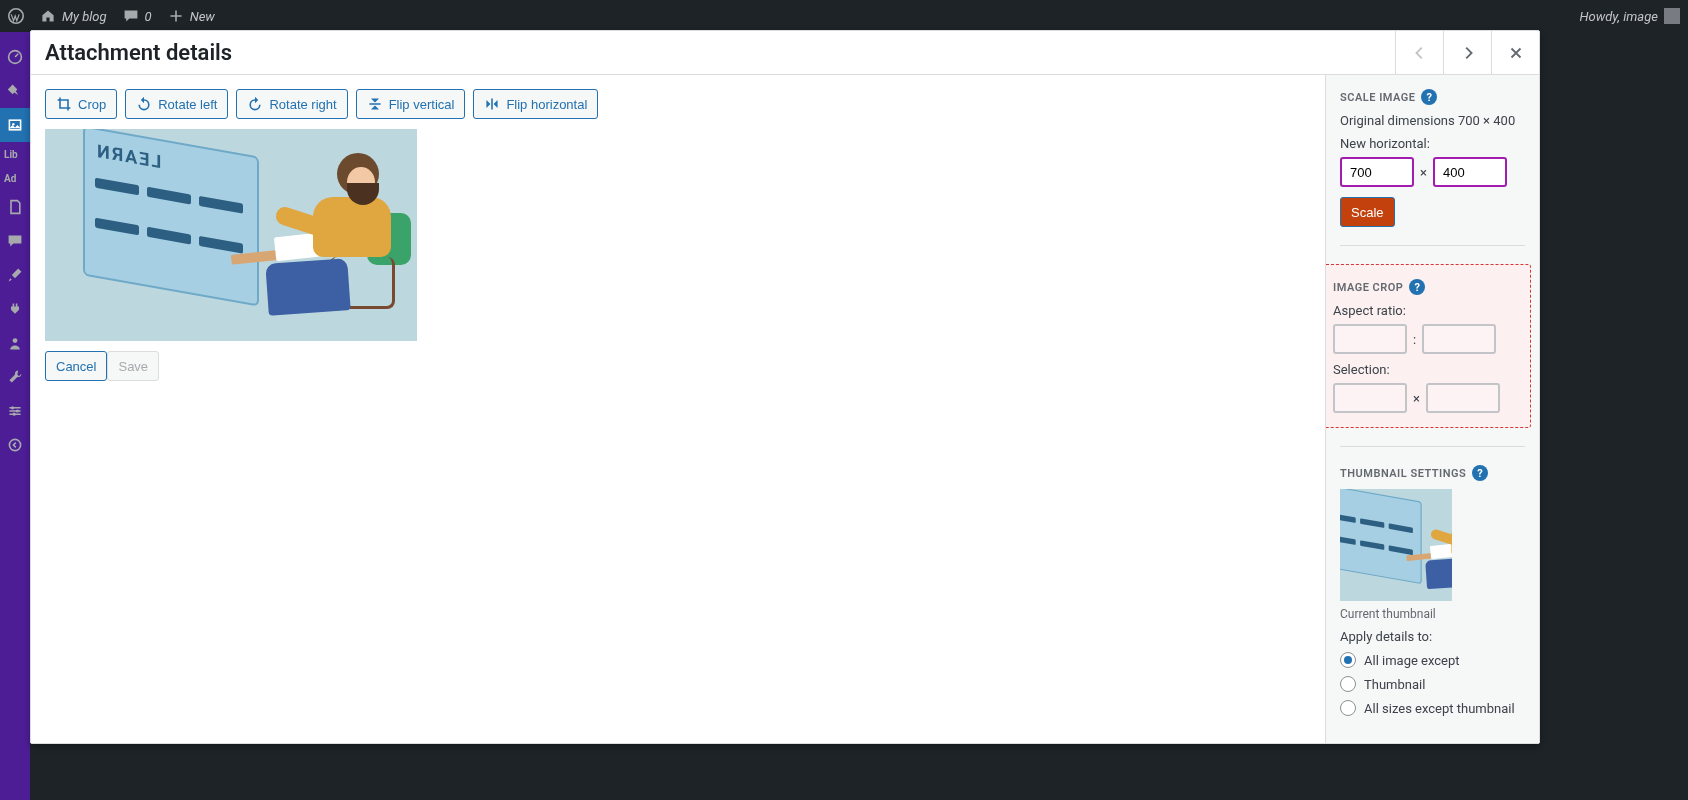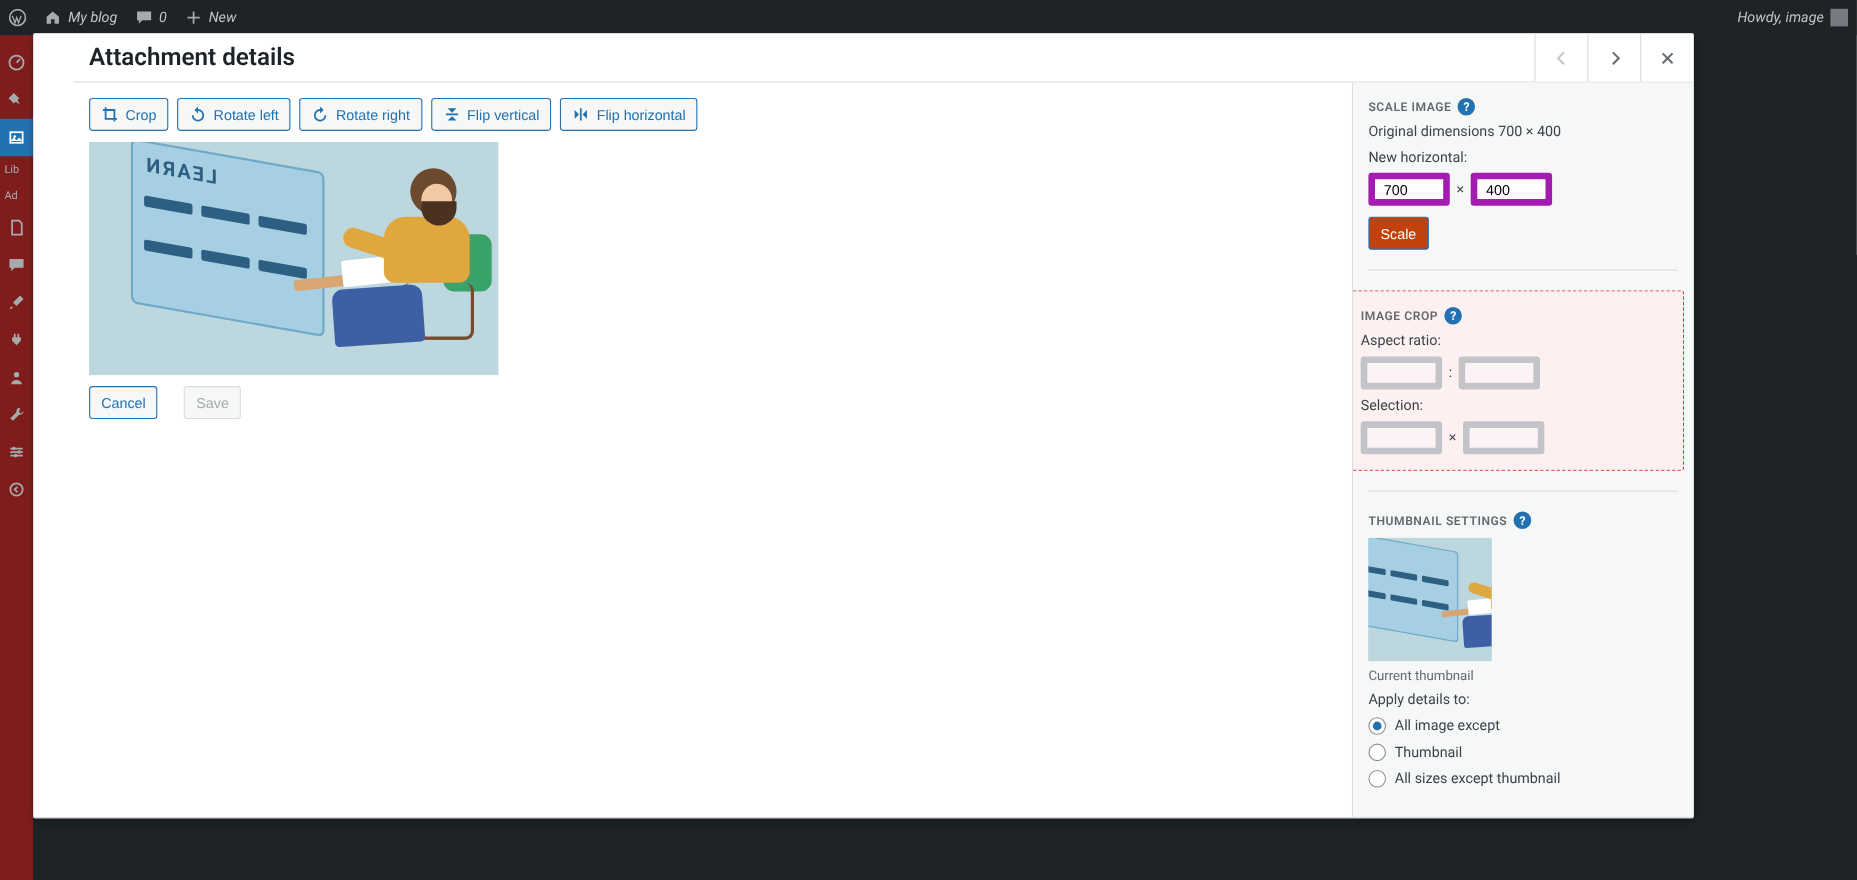--- a/index.html
+++ b/index.html
@@ -31,24 +31,25 @@
   .admin-bar svg { width: 16px; height: 16px; fill: #a7aaad; }
   .admin-bar .avatar { width: 16px; height: 16px; background: #787c82; }
 
   
   .admin-menu {
     position: absolute;
     top: 32px;
     left: 0;
     width: 30px;
     height: calc(100% - 32px);
-    background: #7f1d1d;
+    background: #4c1d95;
     display: flex;
     flex-direction: column;
     padding-top: 8px;
+    font-weight: bold;
   }
   .admin-menu .mi {
     height: 34px;
     display: flex;
     align-items: center;
     justify-content: center;
     color: #a7aaad;
     font-size: 10px;
   }
   .admin-menu .mi.active { background: #2271b1; color: #fff; }
@@ -62,21 +63,20 @@
     left: 30px;
     right: 148px;
     bottom: 56px;
     background: #fff;
     border: 1px solid #dcdcde;
     border-radius: 2px;
     box-shadow: 0 3px 6px rgba(0,0,0,0.3);
     display: flex;
     flex-direction: column;
     overflow: hidden;
-    padding-left: 36px;
   }
   .modal-header {
     height: 44px;
     display: flex;
     align-items: center;
     justify-content: space-between;
     border-bottom: 1px solid #dcdcde;
     padding-left: 14px;
   }
   .modal-header h1 {
@@ -189,21 +189,21 @@
   .image-preview .torso{position:absolute;right:22px;top:44px;width:78px;height:60px;background:#e0a63f;border-radius:20px 20px 10px 10px;}
   .image-preview .arm{position:absolute;right:82px;top:60px;width:56px;height:18px;background:#e0a63f;border-radius:10px;transform:rotate(18deg);}
   .image-preview .desk{position:absolute;right:70px;top:96px;width:112px;height:10px;background:#d7a673;border-radius:2px;transform:rotate(-6deg);}
   .image-preview .paper{position:absolute;right:94px;top:82px;width:44px;height:24px;background:#fff;border-radius:2px;transform:rotate(-6deg);}
   .image-preview .bag{position:absolute;right:2px;top:60px;width:44px;height:52px;background:#3aa36a;border-radius:10px;}
   .image-preview .legs{position:absolute;right:64px;top:108px;width:82px;height:52px;background:#3d5fa3;border-radius:10px 10px 4px 4px;transform:rotate(-4deg);}
   .image-preview .chair{position:absolute;right:18px;top:104px;width:66px;height:52px;border:3px solid #7a4a30;border-radius:8px;border-top:none;}
 
   
   .settings {
-    width: 310px;
+    width: 214px;
     border-left: 1px solid #dcdcde;
     background: #f6f7f7;
     padding: 14px;
     overflow: auto;
     font-size: 13px;
     color: #3c434a;
   }
   .settings .section-title {
     font-size: 11px;
     font-weight: 600;
@@ -222,21 +222,21 @@
     font-size: 11px;
     font-weight: 700;
     display:inline-flex;align-items:center;justify-content:center;
     cursor: pointer;
   }
   .settings .field-label { margin: 8px 0 6px; color:#3c434a; }
   .dim-row { display:flex; align-items:center; gap:6px; }
   .dim-row input, .crop-box input {
     width: 74px;
     height: 30px;
-    border: 6px solid #a21caf;
+    border: 2px solid #a21caf;
     border-radius: 3px;
     padding: 0 8px;
     font-size: 13px;
     background: #fff;
   }
   .settings hr { border:none; border-top:1px solid #dcdcde; margin: 18px 0; }
 
   .crop-box {
     border: 1px dashed #d63638;
     background: #fcf0f1;
@@ -271,21 +271,21 @@
   .thumb-preview .mini{ transform: scale(0.55); transform-origin: top left; position:absolute; left:-36px; top:-8px; width:372px;height:212px;}
   .caption { font-size: 12px; color:#646970; margin-bottom:3px;}
 
   .radio-row { display:flex; align-items:center; gap:8px; margin:8px 0; cursor:pointer;}
   .radio {
     width:16px;height:16px;border:1px solid #8c8f94;border-radius:50%;
     display:inline-flex;align-items:center;justify-content:center;background:#fff;
   }
   .radio.checked::after{content:'';width:8px;height:8px;background:#2271b1;border-radius:50%;}
 
-  .bottom-actions { display:flex; gap:24px; margin-top:8px;align-items:center;}
+  .bottom-actions { display:flex; gap:0; margin-top:8px;align-items:center;}
 
 </style>
 </head>
 <body>
 
 <div class="admin-bar">
   <div class="left">
     <span class="item">
       <svg viewBox="0 0 20 20">
           <circle cx="10" cy="10" r="9" fill="none" stroke="#a7aaad" stroke-width="2"></circle>

